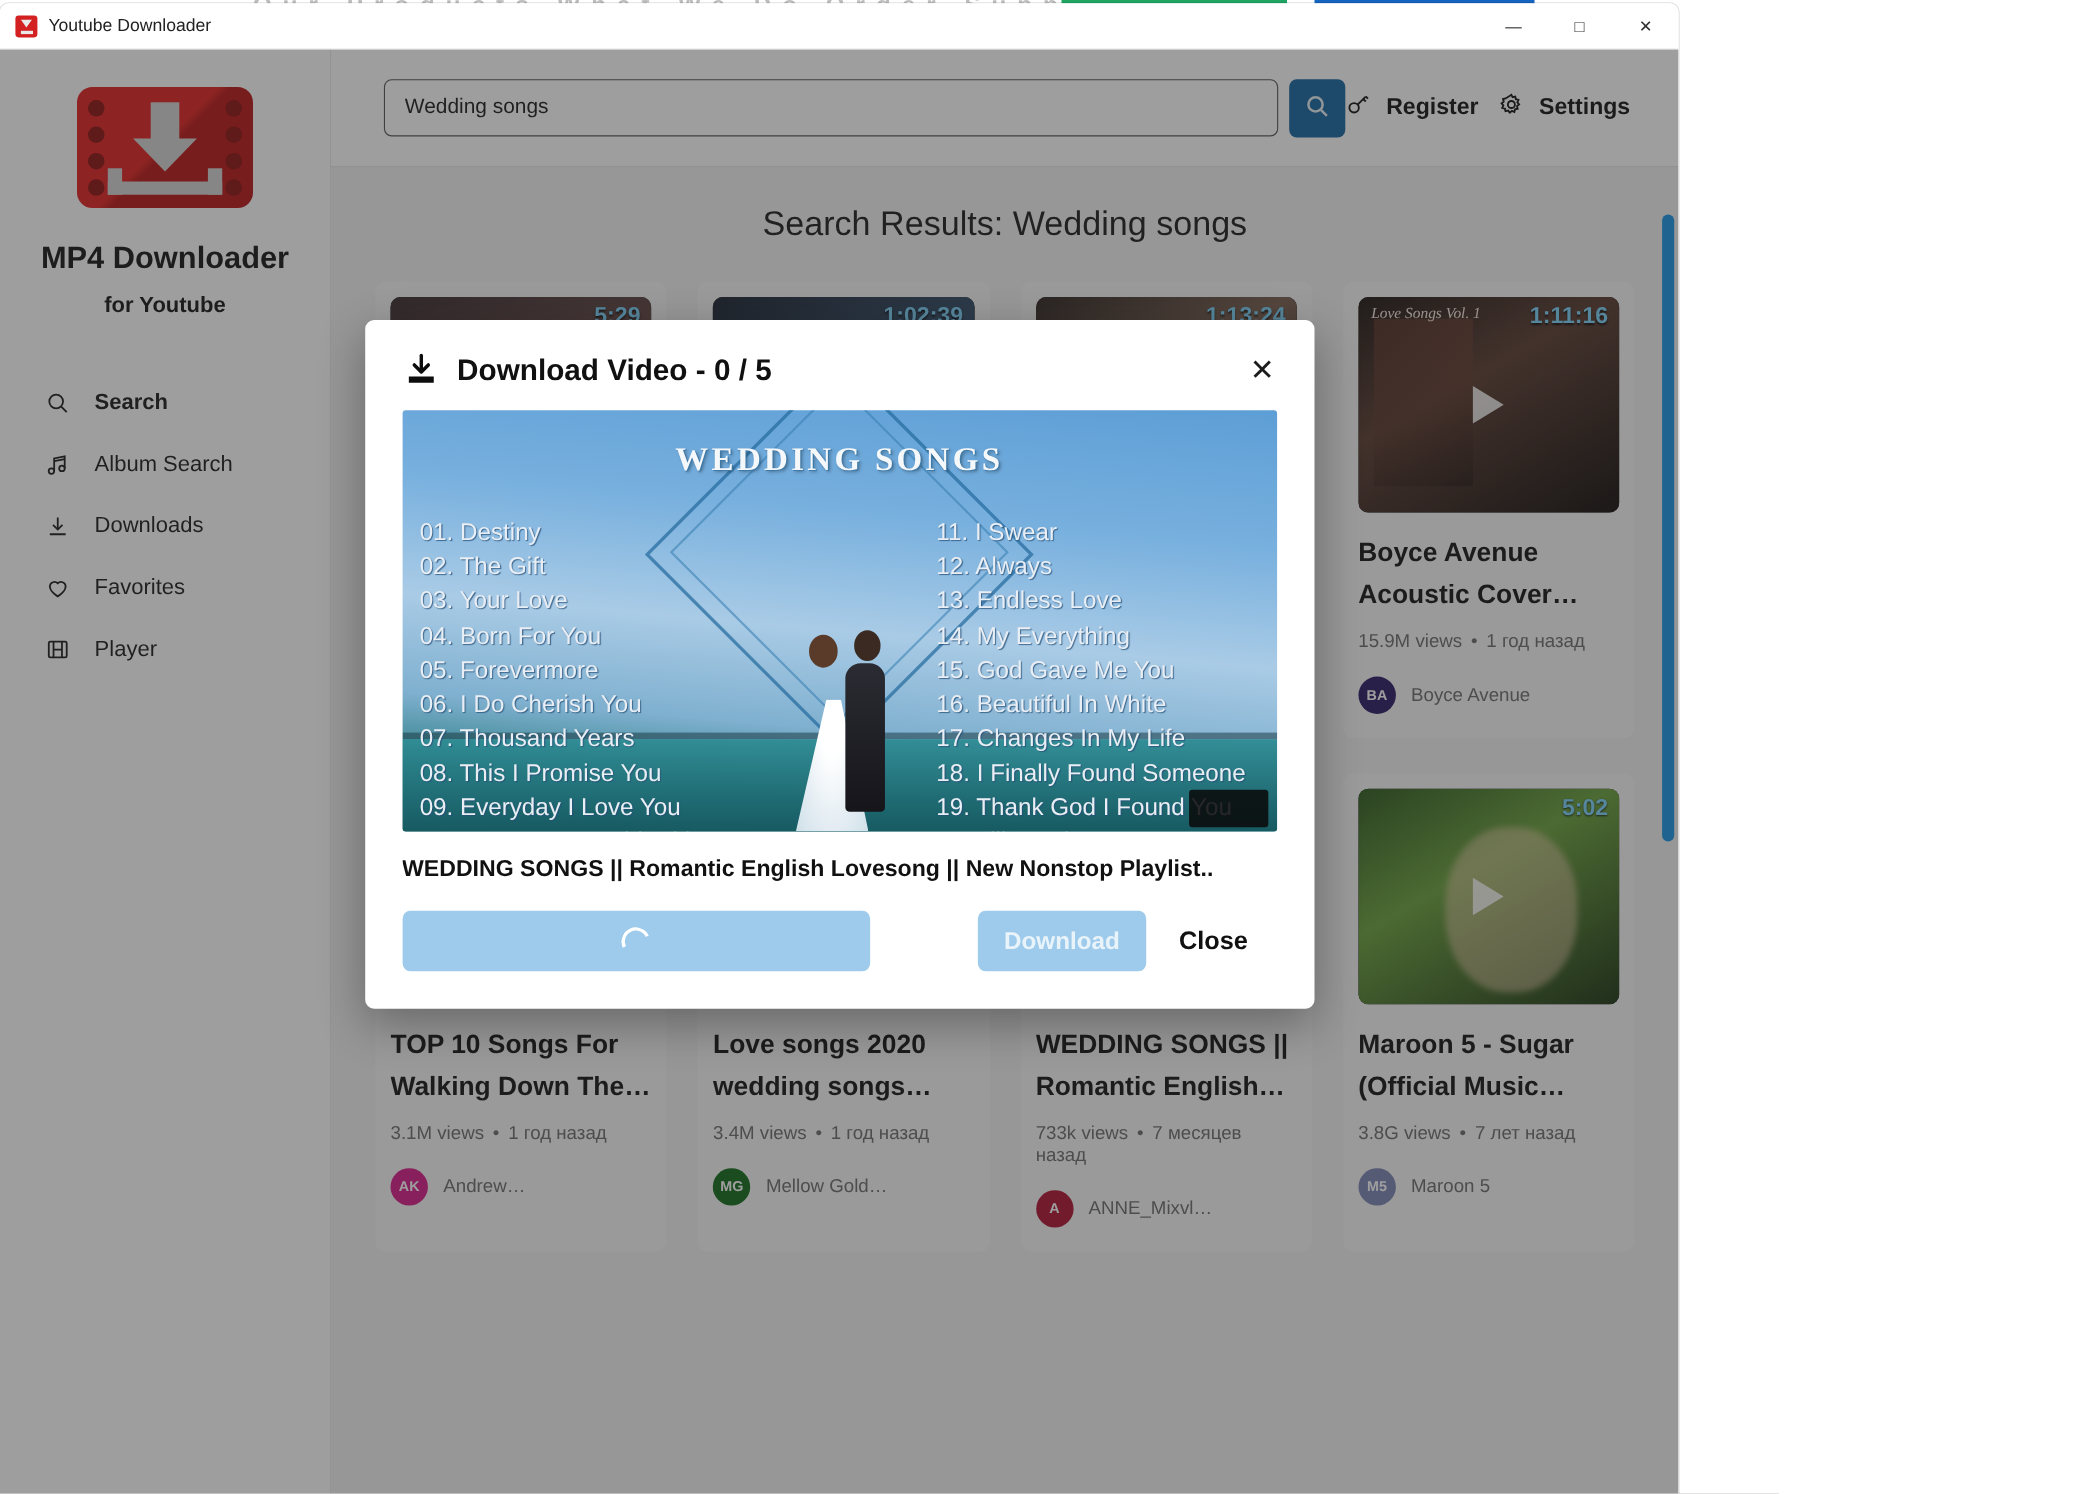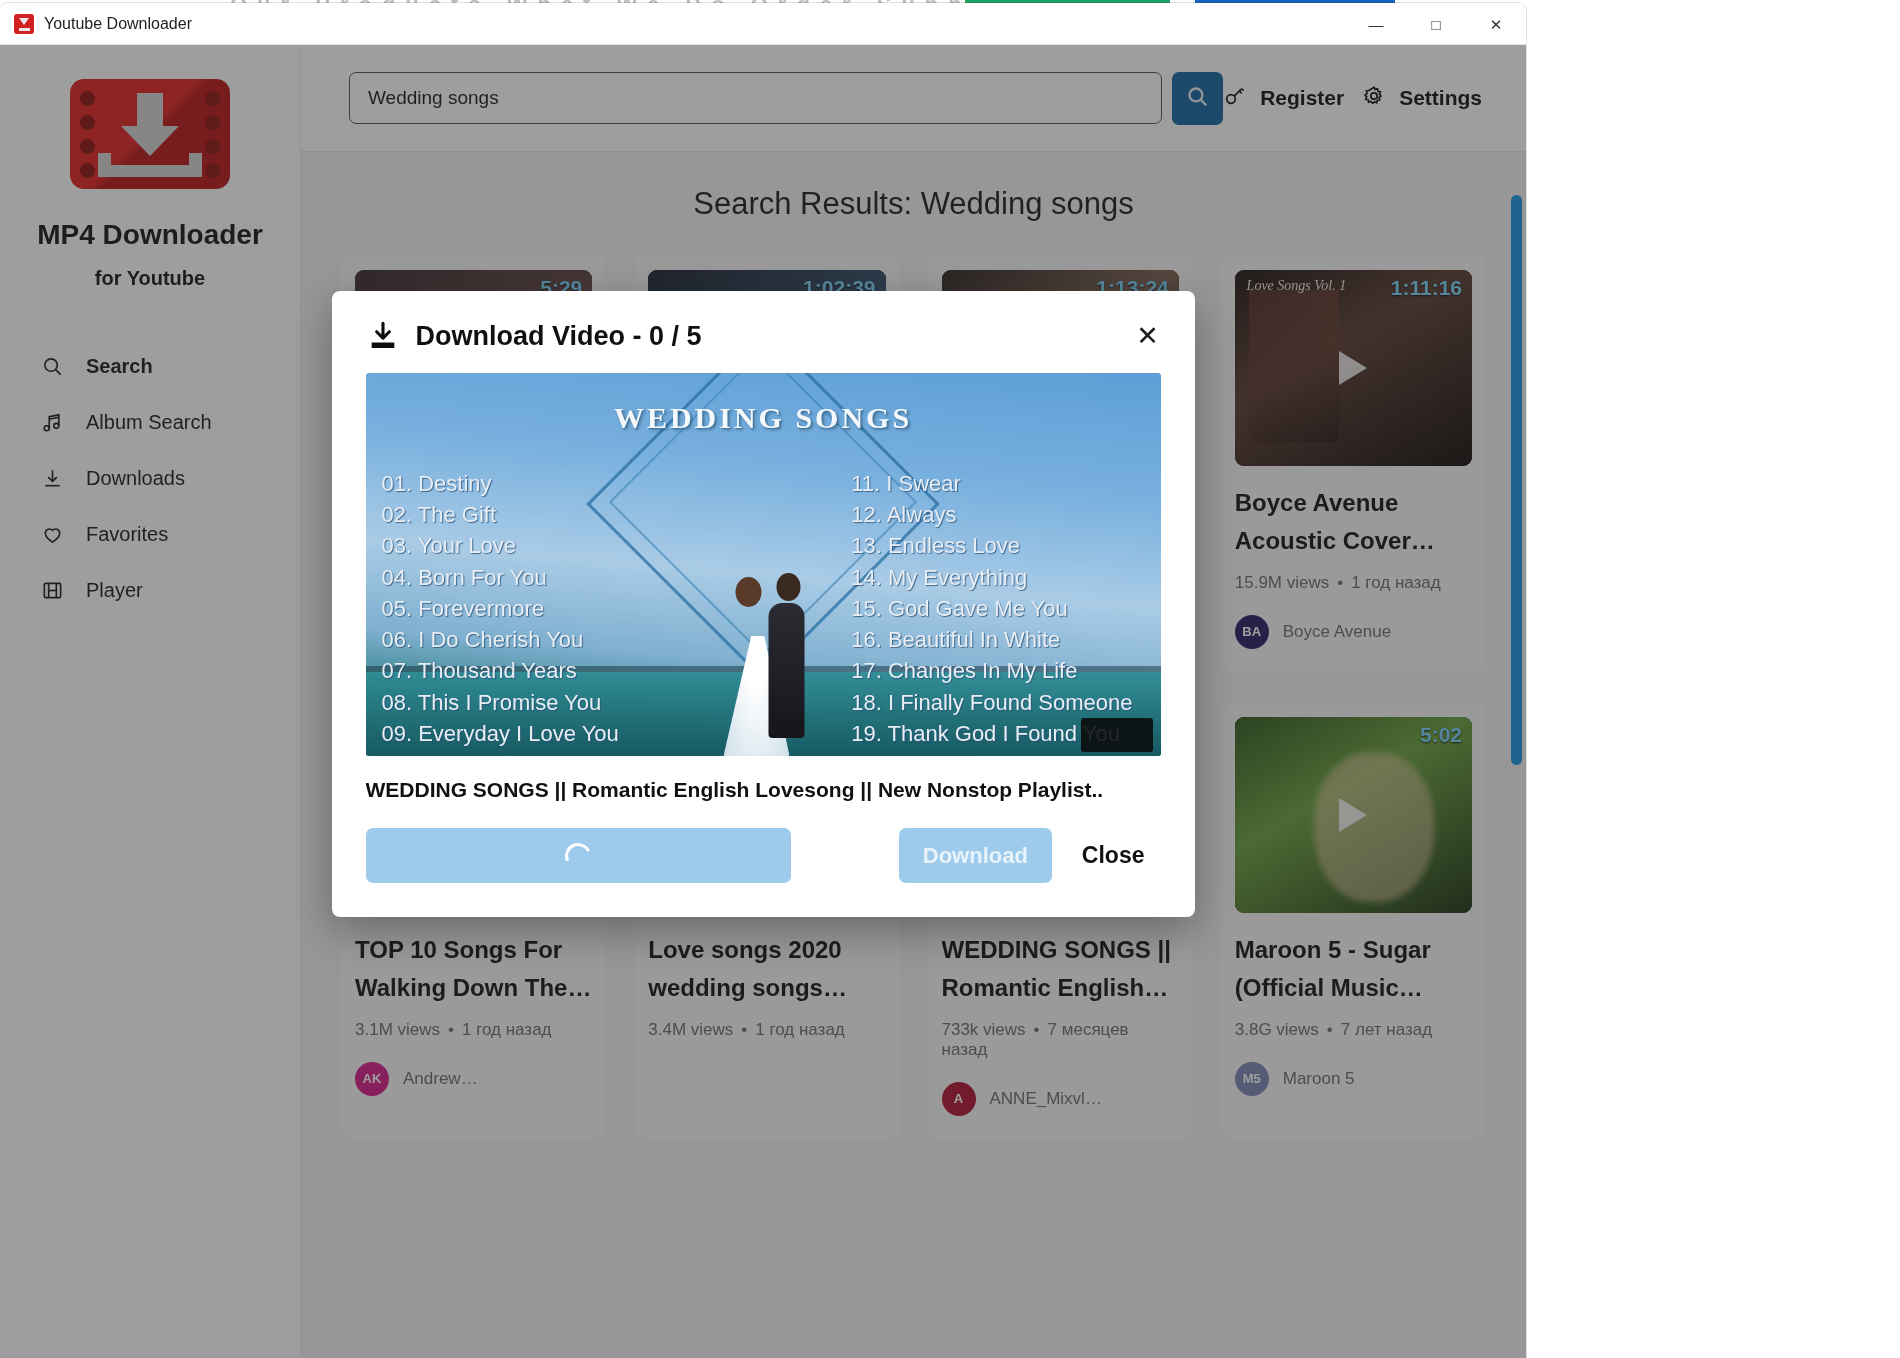--- a/index.html
+++ b/index.html
@@ -407,21 +407,21 @@
     position: absolute; right: 8px; bottom: 4px; width: 72px; height: 34px;
     background: rgba(10,10,10,.88); border-radius: 3px; z-index: 5;
   }
   .modal-video-title {
     margin: 22px 34px 0 34px;
     font-size: 21px; font-weight: 700; color: #111;
     white-space: nowrap; overflow: hidden; text-overflow: ellipsis;
   }
   .modal-foot {
     display: flex; align-items: center;
-    padding: 26px 34px 34px 34px;
+    padding: 26px 44px 34px 34px;
     gap: 26px;
   }
   .progress-bar {
     width: 425px; height: 55px;
     background: #9ecbeb; border-radius: 7px;
     display: flex; align-items: center; justify-content: center;
     cursor: pointer;
   }
   .spinner {
     width: 26px; height: 26px;
@@ -675,20 +675,24 @@
           </div>
 
           <div class="card">
             <div class="thumb">
               <div class="thumb-img art-f"></div>
               <span class="duration"></span>
             </div>
             <div class="card-title">Love songs 2020 wedding songs mus…</div>
             <div class="card-meta">
               <span>3.4M views</span><span class="dot">•</span><span>1 год назад</span>
+            </div>
+            <div class="card-channel">
+              <span class="avatar" style="background:#0f6b18">MG</span>
+              <span class="channel-name">Mellow Gold…</span>
             </div>
           </div>
 
           <div class="card">
             <div class="thumb">
               <div class="thumb-img art-g">
                 <span class="art-tracks">11. I Swear
 12. Always
 13. Endless Love
 14. My Everything

